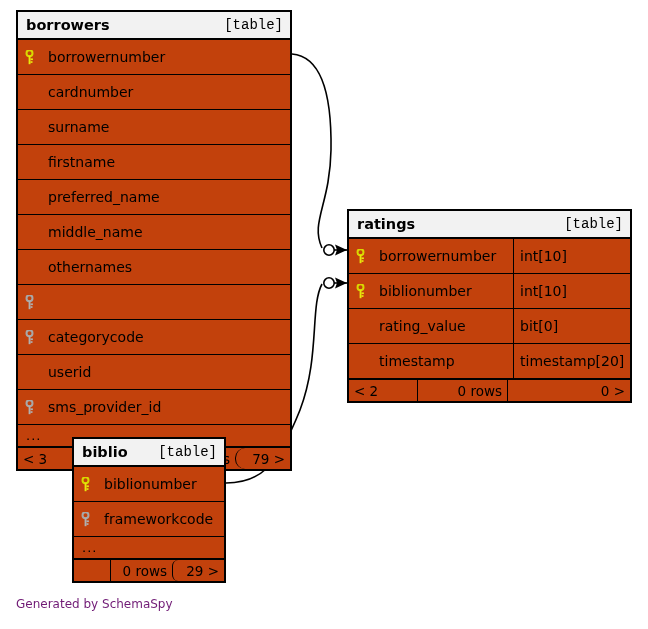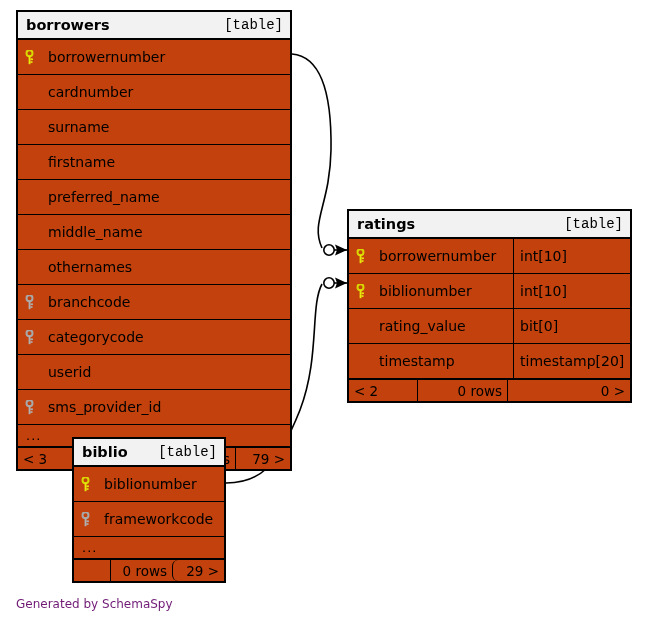--- a/index.html
+++ b/index.html
@@ -84,21 +84,21 @@
   .fc-left{justify-content:flex-start;}
   .fc-right{justify-content:flex-end;}
 
   
   #tbl-borrowers{left:16px;top:10px;width:276px;}
   #tbl-ratings{left:347px;top:209px;width:285px;}
   #tbl-biblio{left:72px;top:437px;width:154px;}
 
   #tbl-borrowers .foot-cell:nth-child(1){width:118px;}
   #tbl-borrowers .foot-cell:nth-child(2){width:99px;}
-  #tbl-borrowers .foot-cell:nth-child(3){flex:1 1 auto;}
+  #tbl-borrowers .foot-cell:nth-child(3){flex:1 1 auto;border-radius:10px;}
 
   #tbl-ratings .col-type{width:117px;flex:0 0 117px;}
   #tbl-ratings .foot-cell:nth-child(1){width:68px;}
   #tbl-ratings .foot-cell:nth-child(2){width:90px;}
   #tbl-ratings .foot-cell:nth-child(3){flex:1 1 auto;}
 
   #tbl-biblio .foot-cell:nth-child(1){width:36px;}
   #tbl-biblio .foot-cell:nth-child(2){width:62px;}
   #tbl-biblio .foot-cell:nth-child(3){flex:1 1 auto;border-radius:6px;}
 
@@ -181,21 +181,20 @@
 
     <div class="t-row">
       <span class="keycell">
         <svg class="key-ico" viewBox="0 0 9 15">
             <circle cx="4.5" cy="3.2" r="3" fill="none" stroke="#a8a8a8" stroke-width="2"></circle>
             <rect x="3.6" y="5.6" width="1.9" height="8.6" fill="#b0b0b0"></rect>
             <rect x="5.5" y="8.4" width="2.4" height="1.7" fill="#b0b0b0"></rect>
             <rect x="5.5" y="11.2" width="2.0" height="1.7" fill="#b0b0b0"></rect>
           </svg>
       </span>
-      <span class="col-name">branchcode</span>
     </div>
 
     <div class="t-row">
       <span class="keycell">
         <svg class="key-ico" viewBox="0 0 9 15">
             <circle cx="4.5" cy="3.2" r="3" fill="none" stroke="#a8a8a8" stroke-width="2"></circle>
             <rect x="3.6" y="5.6" width="1.9" height="8.6" fill="#b0b0b0"></rect>
             <rect x="5.5" y="8.4" width="2.4" height="1.7" fill="#b0b0b0"></rect>
             <rect x="5.5" y="11.2" width="2.0" height="1.7" fill="#b0b0b0"></rect>
           </svg>

